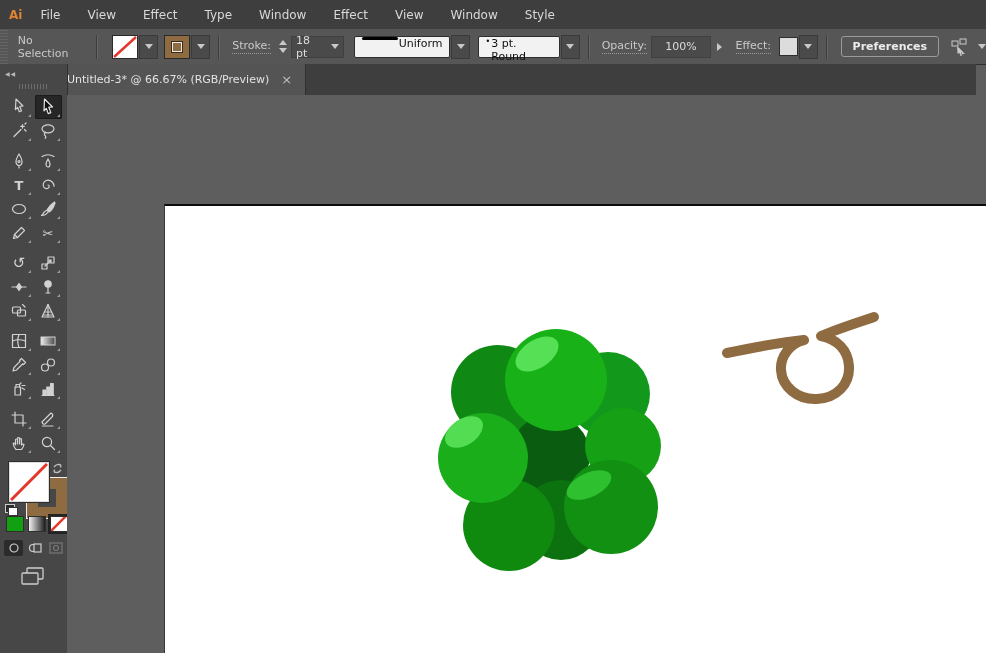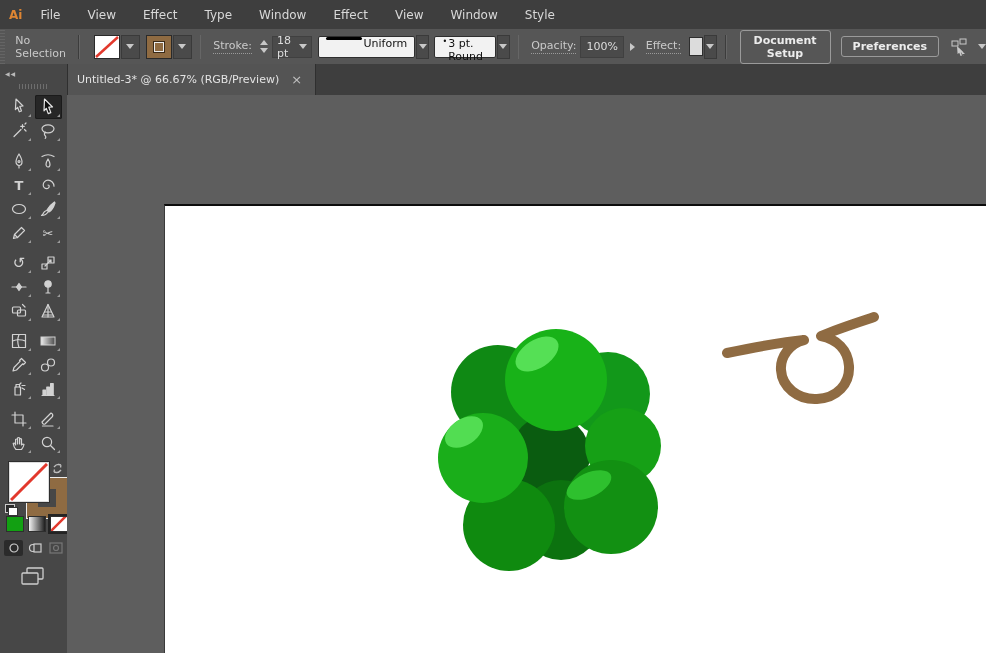--- a/index.html
+++ b/index.html
@@ -52,21 +52,21 @@
   .pill .line-preview{width:36px;height:3px;background:#000;border-radius:2px;}
   .pill .brush-dot{font-size:8px;}
   .style-swatch{width:18px;height:17px;background:#DCDCDC;border:1px solid #2E2E2E;margin-left:4px;}
   .cb-btn{
     border:1px solid #9A9A9A;border-radius:3px;background:transparent;color:#ECECEC;
     font-size:11px;font-weight:bold;padding:3px 11px;margin:0 5px;font-family:inherit;
   }
   .align-icon-wrap{display:flex;align-items:center;gap:6px;margin-left:6px;}
   
   .tabbar{
-    position:absolute;left:67px;top:64px;width:919px;height:31px;
+    position:absolute;left:57px;top:64px;width:919px;height:31px;
     background:#3E3E3E;display:flex;align-items:flex-end;
   }
   .doc-tab{
     width:228px;height:31px;background:#545454;display:flex;align-items:center;
     padding:0 10px;color:#E3E3E3;font-size:11px;gap:12px;border-right:1px solid #2F2F2F;
   }
   .doc-tab .title{white-space:nowrap;}
   .tab-close{color:#C0C0C0;font-size:13px;line-height:1;cursor:default;}
   
   .toolpanel{
@@ -187,21 +187,20 @@
     <span>100%</span>
   </div>
   <span class="chev-right" style="margin-left:6px"></span>
   <div style="width:10px"></div>
   <span class="cb-label cb-link">Effect:</span>
   <div class="style-swatch"></div>
   <div class="chev-btn">
       <span class="chev"></span>
     </div>
   <div class="cb-sep"></div>
-  <button class="cb-btn">Document Setup</button>
   <button class="cb-btn">Preferences</button>
   <div class="align-icon-wrap">
     <svg width="22" height="18" viewBox="0 0 22 18">
       <rect x="2" y="3" width="6" height="5" fill="none" stroke="#C9C9C9"></rect>
       <rect x="10" y="1" width="6" height="5" fill="none" stroke="#C9C9C9"></rect>
       <path d="M8 9 L15 16 L12.5 16 L14 19" fill="#C9C9C9"></path>
       <path d="M7 8 L13 14 L10.8 14.2 L12 17.5 L10.5 18 L9.3 14.8 L7.6 16 Z" fill="#C9C9C9"></path>
     </svg>
     <span class="chev"></span>
   </div>

